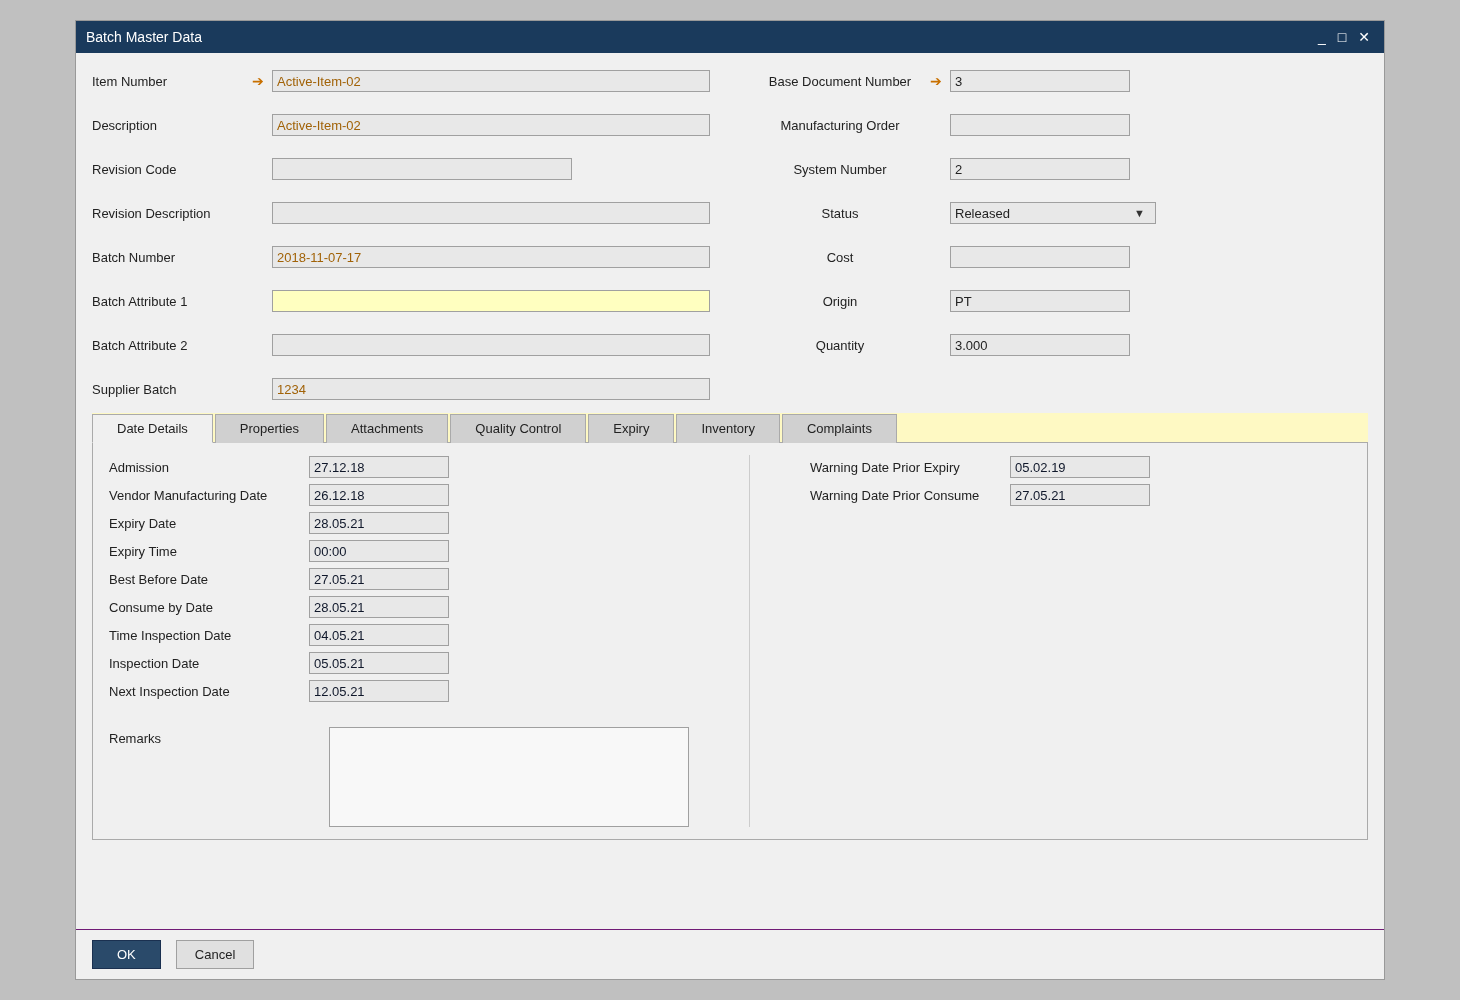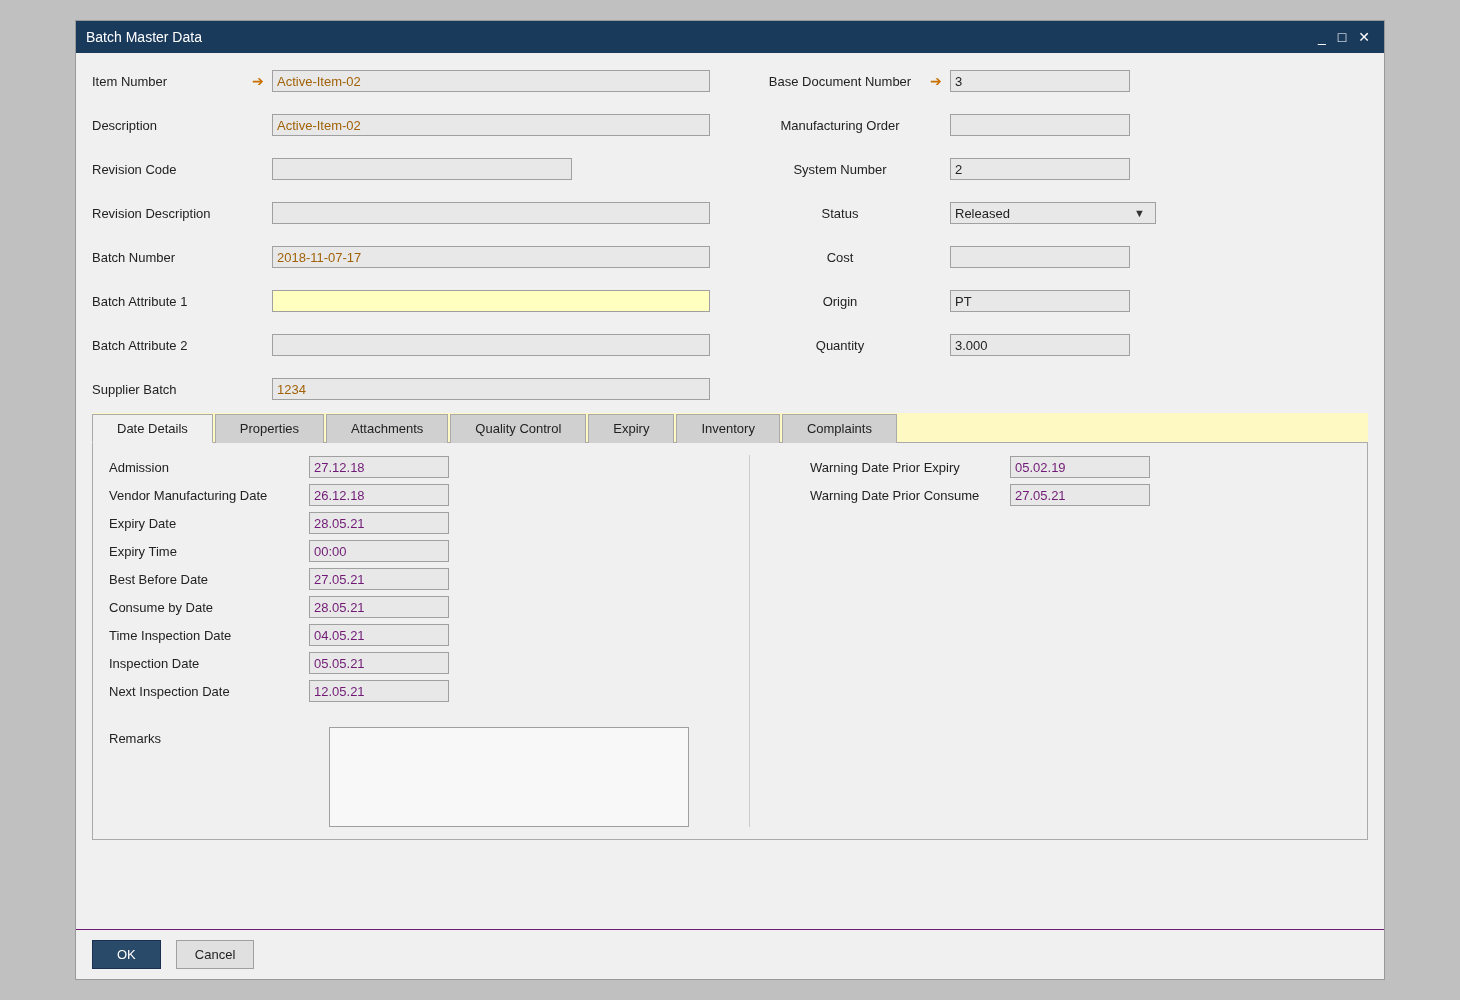--- a/index.html
+++ b/index.html
@@ -184,21 +184,21 @@
       font-size: 13px;
       flex-shrink: 0;
     }
     .tab-field-input {
       width: 140px;
       height: 22px;
       background: #e8e8e8;
       border: 1px solid #a0a0a0;
       padding: 1px 4px;
       font-size: 13px;
-      color: #701a75;
+      color: #0f172a;
       outline: none;
     }
     .remarks-section {
       display: flex;
       align-items: flex-start;
       gap: 20px;
       margin-top: 20px;
     }
     .remarks-label {
       width: 200px;

